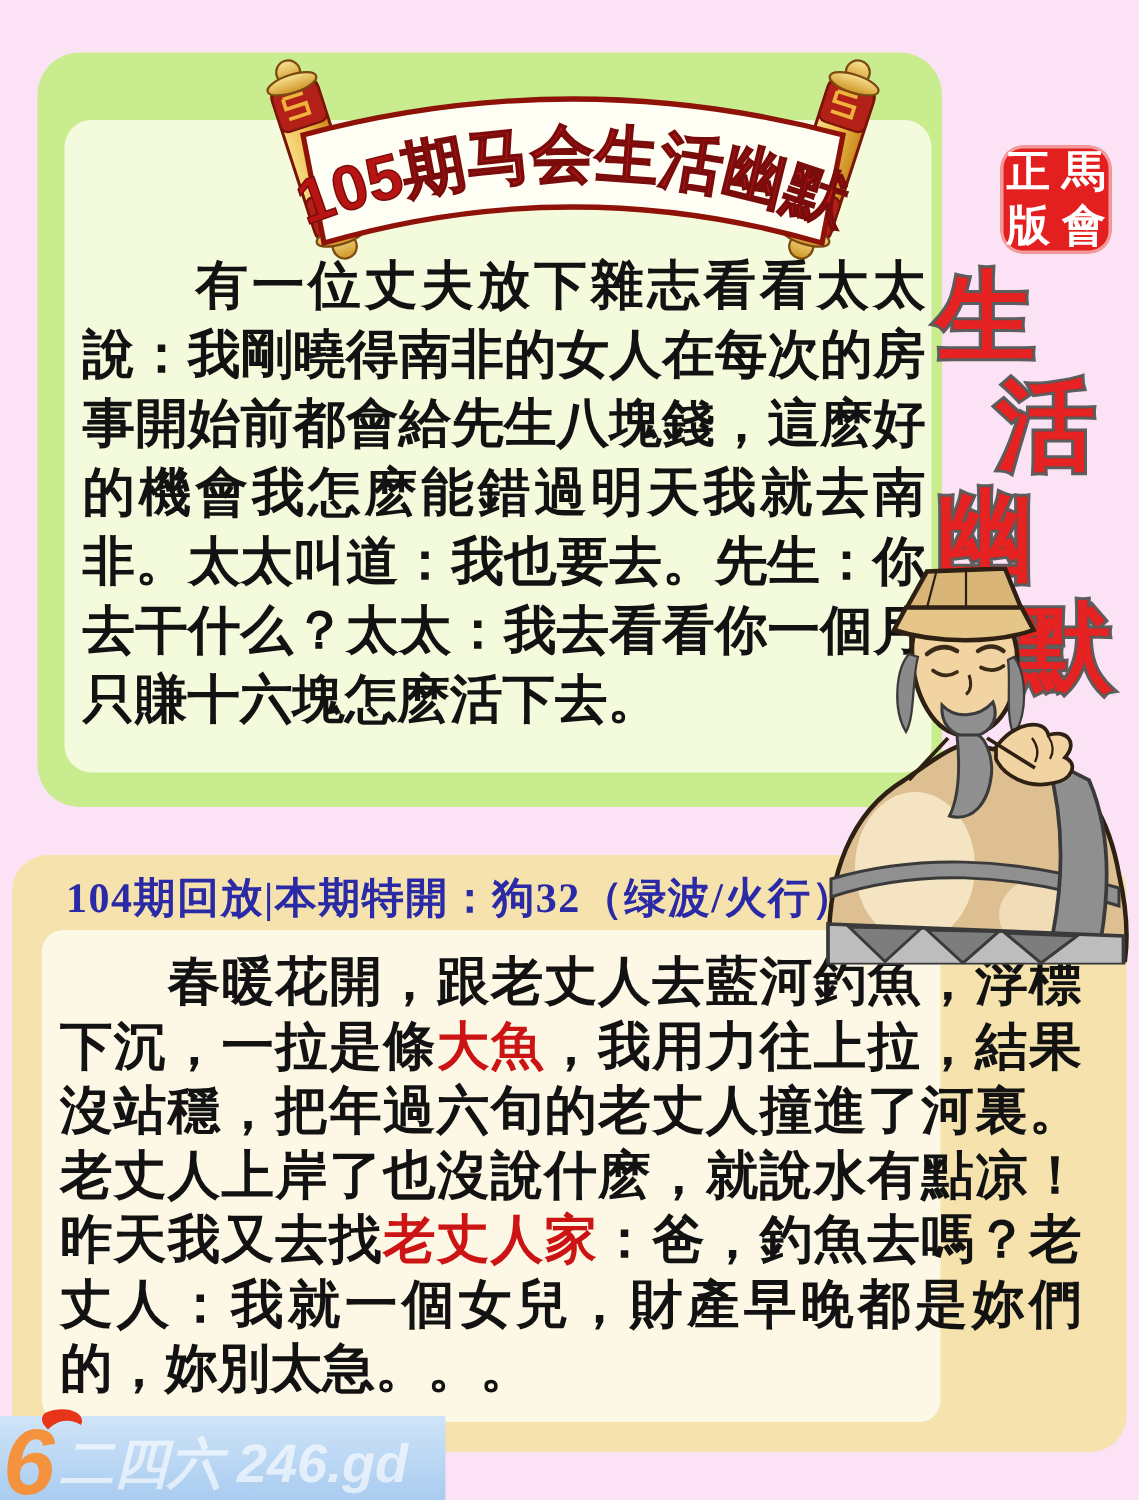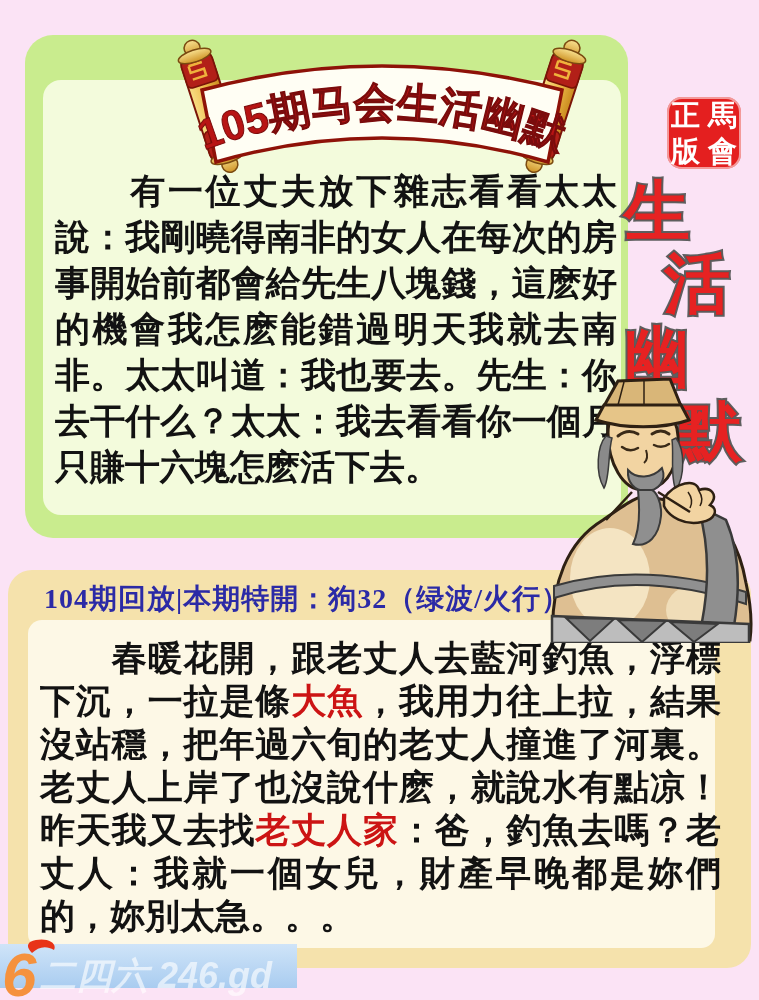--- a/index.html
+++ b/index.html
@@ -36,29 +36,29 @@
 
   
   .cartoon{position:absolute;left:548px;top:378px;width:205px;height:265px;z-index:9;}
 
   
   .bottom-card{position:absolute;left:8px;top:570px;width:743px;height:398px;
     background:#f5e2ac;border-radius:24px;}
   .replay-header{position:absolute;left:36px;top:10px;width:680px;
     font-family:"Liberation Serif","DejaVu Serif",serif;
     font-size:28px;font-weight:bold;color:#2b2aa6;letter-spacing:1px;}
-  .bottom-card-inner{position:absolute;left:20px;top:50px;width:687px;height:328px;
-    background:#fdf8e6;border-radius:14px;}
+  .bottom-card-inner{position:absolute;left:20px;top:50px;width:599px;height:328px;
+    background:#fdf8e6;border-radius:14px;font-family:Liberation Mono, monospace;}
   .joke2{position:absolute;left:12px;top:16px;width:681px;
     font-size:35px;line-height:43px;font-weight:bold;color:#121212;
     text-align:justify;}
   .joke2 .red{color:#cc1414;}
 
   
-  .watermark-box{position:absolute;left:0;top:944px;width:297px;height:44px;
+  .watermark-box{position:absolute;left:0;top:944px;width:297px;height:56px;
     background:linear-gradient(180deg,#cfe4f8,#a9ccf0);z-index:2;}
   .watermark-text{position:absolute;left:40px;top:8px;width:260px;
     font-size:36px;font-weight:bold;font-style:italic;
     color:rgba(255,255,255,.62);white-space:nowrap;}
   .logo6{position:absolute;left:0;top:938px;width:66px;height:62px;z-index:3;}
   .solution{position:absolute;left:30px;top:948px;width:700px;z-index:4;
     font-size:31px;font-weight:bold;color:#2a22c8;white-space:nowrap;}
 </style>
 </head>
 <body>

